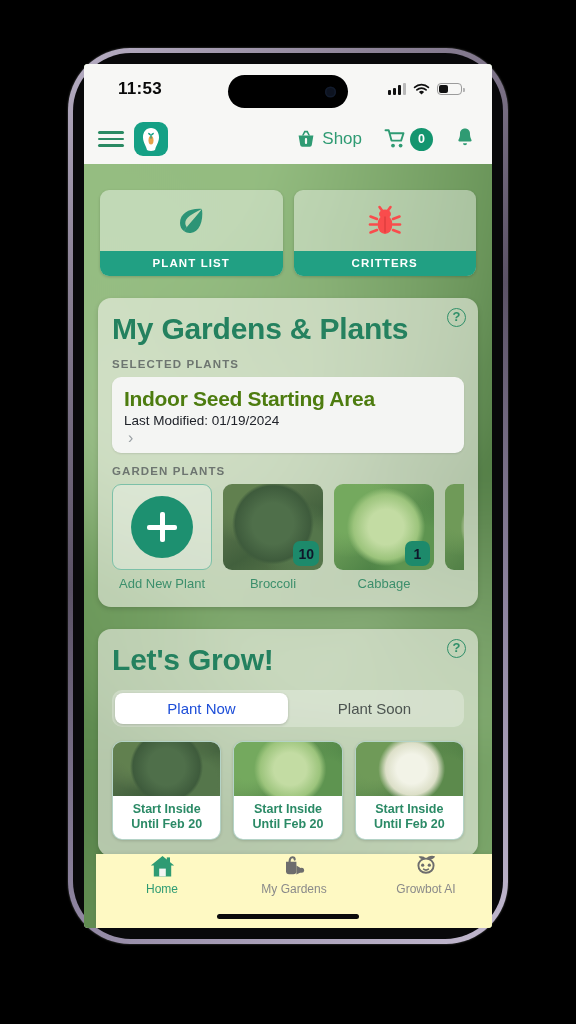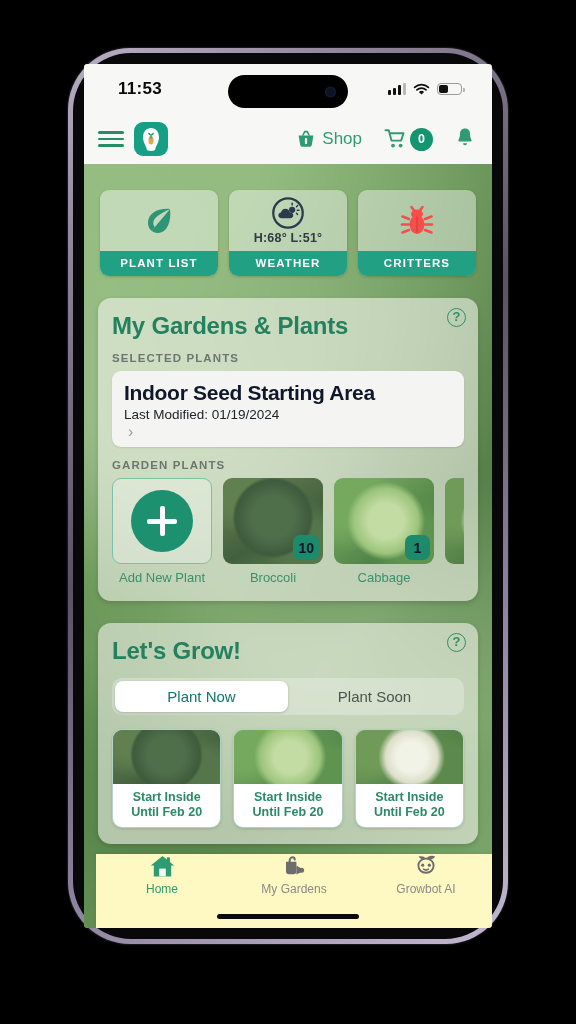--- a/index.html
+++ b/index.html
@@ -132,28 +132,28 @@
     box-shadow: 0 2px 5px rgba(0,0,0,.15);
     padding: 14px 14px 16px;
   }
   .help {
     position: absolute; top: 10px; right: 12px;
     width: 19px; height: 19px; border-radius: 50%;
     border: 1.6px solid #2f8f69; color: #2f8f69;
     font-size: 13px; line-height: 16px; text-align: center; font-weight: bold;
     cursor: pointer;
   }
-  .panel-title { font-size: 24px; font-weight: bold; color: #24815f; letter-spacing: -.2px; }
+  .panel-title { font-size: 30px; font-weight: bold; color: #24815f; letter-spacing: -.2px; }
   .sub-label { font-size: 11.5px; font-weight: bold; color: #6d7570; letter-spacing: 1.1px; margin: 12px 0 7px; }
 
   .garden-card {
     background: #f4f5f3; border-radius: 9px; padding: 10px 12px 6px;
     box-shadow: 0 1px 2px rgba(0,0,0,.1); cursor: pointer;
   }
-  .garden-name { font-size: 21px; font-weight: bold; color: #0f172a; letter-spacing: -.3px; }
+  .garden-name { font-size: 21px; font-weight: bold; color: #4d7c0f; letter-spacing: -.3px; }
   .garden-mod { font-size: 13.5px; color: #20232a; margin-top: 2px; }
   .chev { color: #9aa0a4; font-size: 16px; margin: 1px 0 0 4px; }
 
   .plants { display: flex; gap: 11px; margin-top: 7px; overflow: hidden; }
   .plant { width: 100px; flex: 0 0 100px; cursor: pointer; }
   .thumb { position: relative; width: 100px; height: 86px; border-radius: 9px; overflow: hidden; }
   .thumb.add { border: 1.5px solid #7cc0a8; background: rgba(255,255,255,.3); display: flex; align-items: center; justify-content: center; }
   .plus-circle { width: 62px; height: 62px; border-radius: 50%; background: #1d9070; display: flex; align-items: center; justify-content: center; }
   .plus-circle::before { content:""; position:absolute; width:30px; height:5px; background:#fff; border-radius:2px; }
   .plus-circle::after  { content:""; position:absolute; width:5px; height:30px; background:#fff; border-radius:2px; }
@@ -184,21 +184,21 @@
 
   
   .seg {
     display: flex; margin-top: 13px;
     background: rgba(255,255,255,.28); border-radius: 10px; padding: 3px;
   }
   .seg div {
     flex: 1; text-align: center; font-size: 15px; padding: 7px 0;
     border-radius: 8px; color: #4c5450; cursor: pointer;
   }
-  .seg div.on { background: #fff; color: #0f766e; box-shadow: 0 1px 3px rgba(0,0,0,.18); }
+  .seg div.on { background: #fff; color: #1d4ed8; box-shadow: 0 1px 3px rgba(0,0,0,.18); }
 
   .grow-row { display: flex; gap: 12px; margin-top: 14px; }
   .grow-card {
     flex: 1; border-radius: 10px; overflow: hidden; background: #fff;
     border: 1px solid rgba(40,130,95,.35);
     box-shadow: 0 1px 3px rgba(0,0,0,.15); cursor: pointer;
   }
   .grow-img { height: 54px; }
   .grow-txt { padding: 6px 4px 8px; text-align: center; }
   .grow-txt .l1 { font-size: 12.5px; font-weight: bold; color: #2b8a66; }
@@ -304,37 +304,20 @@
             <div class="qcard">
               <div class="qtop">
                 <svg width="38" height="38" viewBox="0 0 38 38">
                   <path d="M30 7C18 6 8 11 8 21c0 3.4 1.5 6.3 3.8 8.1l3.1-3.9c-1-1.1-1.6-2.6-1.6-4.2 0-5.6 6.6-9 16.7-14Z" fill="#2d9476"></path>
                   <path d="M30 7c-7.5 9.6-12.1 14-18.2 22.1 2 1.5 4.4 2.2 6.8 1.9C27 30 31.6 20 30 7Z" fill="#2d9476"></path>
                 </svg>
               </div>
               <div class="qlabel">PLANT LIST</div>
             </div>
 
-            <div class="qcard">
-              <div class="qtop">
-                <svg width="34" height="34" viewBox="0 0 36 36">
-                  <circle cx="18" cy="18" r="15.6" fill="none" stroke="#2a3b4d" stroke-width="2.4"></circle>
-                  <circle cx="22.4" cy="14.6" r="3.3" fill="#2a3b4d"></circle>
-                  <g stroke="#2a3b4d" stroke-width="1.5" stroke-linecap="round">
-                    <line x1="22.4" y1="7.6" x2="22.4" y2="9.4"></line>
-                    <line x1="28.2" y1="10" x2="27" y2="11.3"></line>
-                    <line x1="29.6" y1="15" x2="27.8" y2="15"></line>
-                    <line x1="28.2" y1="19.6" x2="27" y2="18.3"></line>
-                  </g>
-                  <path d="M11 23.6c-1.8 0-3.2-1.4-3.2-3.1 0-1.6 1.2-2.9 2.8-3.1.5-2.2 2.4-3.8 4.8-3.8 2.3 0 4.3 1.6 4.7 3.8h.3c1.8 0 3.2 1.4 3.2 3.1s-1.4 3.1-3.2 3.1Z" fill="#2a3b4d"></path>
-                </svg>
-                <div class="qtemp">H:68° L:51°</div>
-              </div>
-              <div class="qlabel">WEATHER</div>
-            </div>
 
             <div class="qcard">
               <div class="qtop">
                 <svg width="36" height="36" viewBox="0 0 36 36">
                   <ellipse cx="18" cy="11" rx="6" ry="4.6" fill="#f94c4c"></ellipse>
                   <ellipse cx="18" cy="21.5" rx="7.4" ry="9.4" fill="#f94c4c"></ellipse>
                   <rect x="17.4" y="13.5" width="1.2" height="16" fill="#d93a3a"></rect>
                   <g stroke="#f94c4c" stroke-width="2.6" stroke-linecap="round">
                     <line x1="10" y1="16" x2="3.5" y2="13.5"></line>
                     <line x1="10" y1="21.5" x2="3" y2="21.5"></line>

